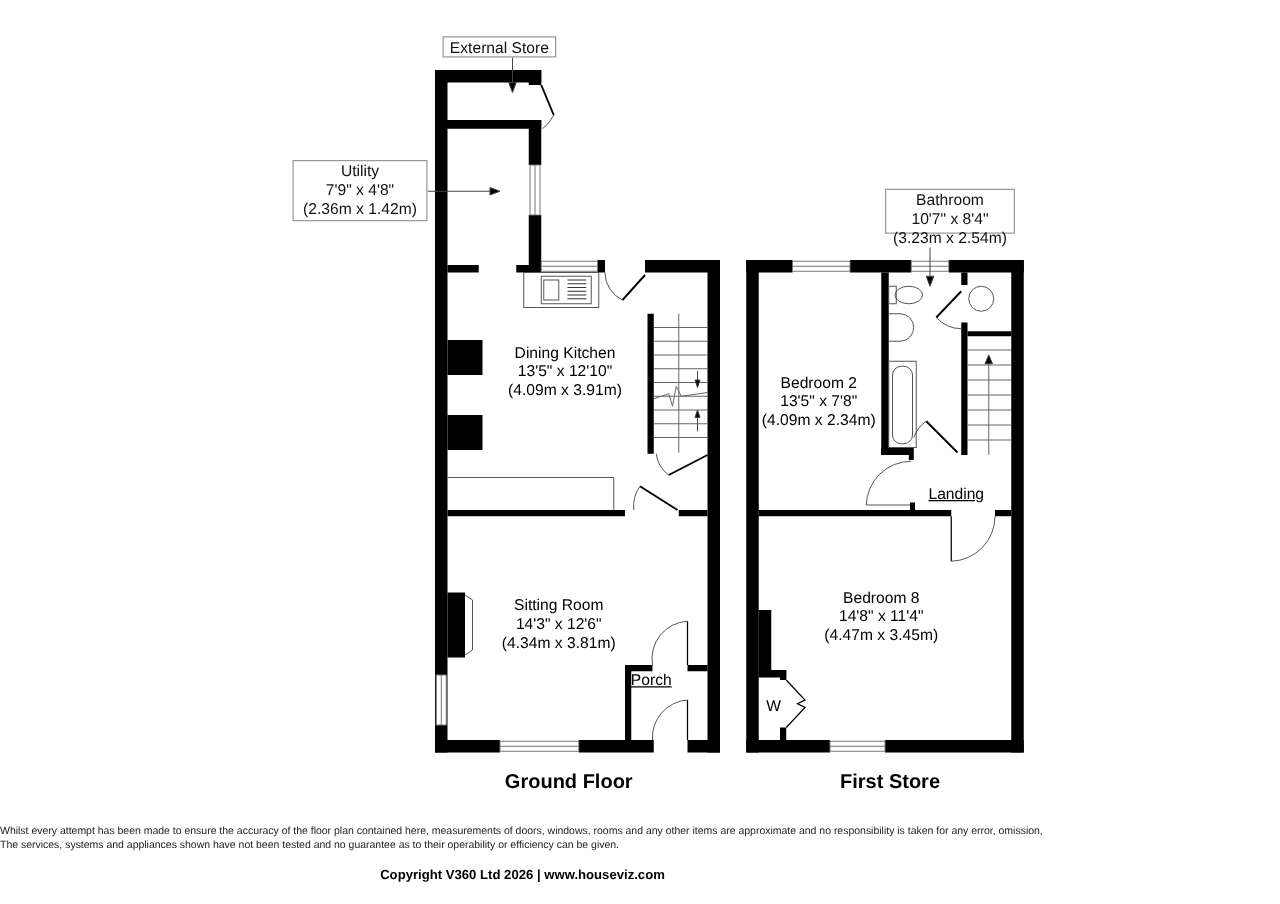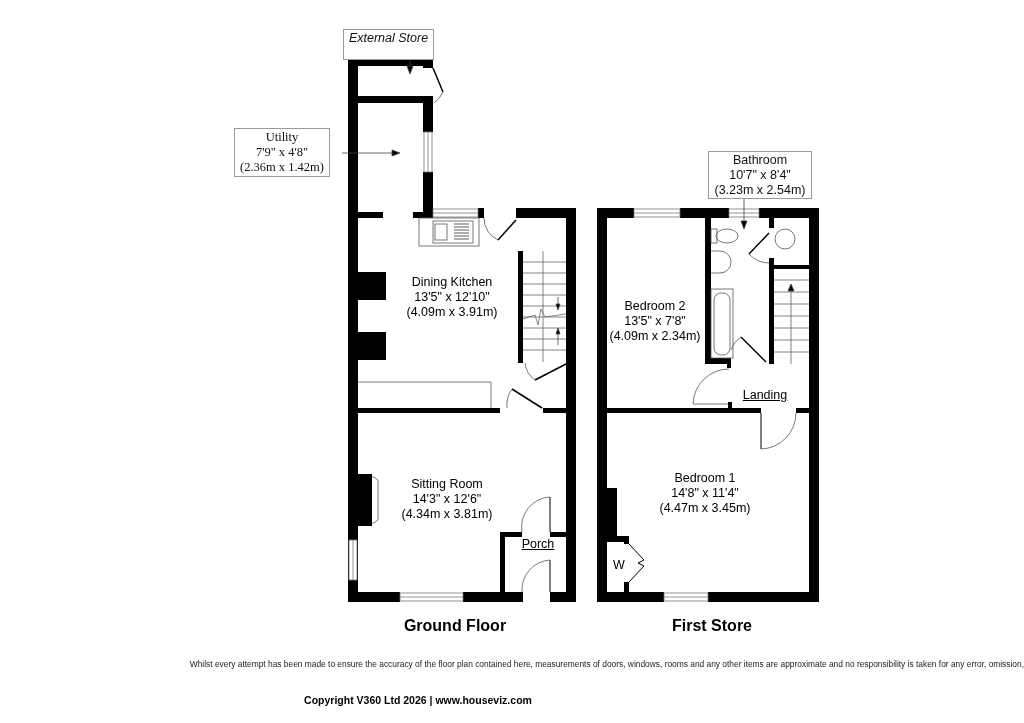--- a/index.html
+++ b/index.html
@@ -6,21 +6,21 @@
   body { width: 1024px; height: 723px; position: relative; overflow: hidden;
          font-family: "Liberation Sans", sans-serif; color: #000; }
   svg.plan { position: absolute; left: 0; top: 0; }
   .lbl { position: absolute; text-align: center; font-size: 12.5px; line-height: 15px;
          color: #000000; white-space: nowrap; transform: translateX(-50%); }
   .callout { position: absolute; border: 1px solid #9a9a9a; background: #fff;
              text-align: center; font-size: 12.5px; line-height: 15px; white-space: nowrap;
              color: #111; padding: 1px 4px; box-sizing: border-box; }
   .floor-title { position: absolute; font-weight: bold; font-size: 16px; white-space: nowrap;
                  transform: translateX(-50%); }
-  .disclaimer { position: absolute; left: 0; width: 1024px; top: 659px; text-align: right;
+  .disclaimer { position: absolute; left: 0; width: 1024px; top: 659px; text-align: left;
                 font-size: 8.4px; line-height: 11.2px; color: #222; }
   .copyright { position: absolute; left: 0; width: 836px; top: 694px; text-align: center;
                font-size: 10.5px; font-weight: bold; }
 </style>
 </head>
 <body>
 
 <svg class="plan" width="1024" height="723" viewBox="0 0 1024 723">
   <g fill="#000">
 
@@ -196,71 +196,72 @@
     <line x1="744" y1="198" x2="744" y2="225"></line>
     <polygon points="741,221 747,221 744,229"></polygon>
     <line x1="558" y1="297" x2="558" y2="308"></line>
     <polygon points="556,304 560,304 558,310"></polygon>
     <polygon points="556,334 560,334 558,328"></polygon>
     <line x1="558" y1="334" x2="558" y2="345"></line>
     <polygon points="788,291 794,291 791,284"></polygon>
   </g>
 </svg>
 
-<div class="callout" style="left:343px; top:29px; width:91px; height:31px; line-height:14px;font-style:italic;">
+<div class="callout" style="left:354px; top:29px; width:91px; height:17px; line-height:14px;">
   <span>External Store</span>
 </div>
 
-<div class="callout" style="left:234px; top:128px; width:96px; height:49px;font-family:Liberation Serif, serif;">
+<div class="callout" style="left:234px; top:128px; width:108px; height:49px;">
   <div>Utility</div>
   <div>7'9" x 4'8"</div>
   <div>(2.36m x 1.42m)</div>
 </div>
 
-<div class="callout" style="left:708px; top:151px; width:104px; height:48px;">
+<div class="callout" style="left:708px; top:151px; width:104px; height:36px;">
   <div>Bathroom</div>
   <div>10'7" x 8'4"</div>
   <div>(3.23m x 2.54m)</div>
 </div>
 
 <div class="lbl" style="left:452px; top:275px;">
   <div>Dining Kitchen</div>
   <div>13'5" x 12'10"</div>
   <div>(4.09m x 3.91m)</div>
 </div>
 
 <div class="lbl" style="left:447px; top:477px;">
   <div>Sitting Room</div>
   <div>14'3" x 12'6"</div>
   <div>(4.34m x 3.81m)</div>
 </div>
 
-<div class="lbl" style="left:538px; top:537px;text-decoration:underline;">
+<div class="lbl" style="left:521px; top:537px;text-decoration:underline;">
   <div>Porch</div>
 </div>
 
 <div class="lbl" style="left:655px; top:275px;margin-top:24px;">
   <div>Bedroom 2</div>
   <div>13'5" x 7'8"</div>
   <div>(4.09m x 2.34m)</div>
 </div>
 
 <div class="lbl" style="left:765px; top:388px;text-decoration:underline;">
   <div>Landing</div>
 </div>
 
 <div class="lbl" style="left:705px; top:471px;">
-  <div>Bedroom 1</div>
+  <div>Bedroom 8</div>
   <div>14'8" x 11'4"</div>
   <div>(4.47m x 3.45m)</div>
 </div>
 
 <div class="lbl" style="left:619px; top:558px;">
   <div>W</div>
 </div>
 
 <div class="floor-title" style="left:455px; top:617px;text-align:center;">Ground Floor</div>
 <div class="floor-title" style="left:712px; top:617px;">First Store</div>
 
 <div class="disclaimer">
   <div>Whilst every attempt has been made to ensure the accuracy of the floor plan contained here, measurements of doors, windows, rooms and any other items are approximate and no responsibility is taken for any error, omission,</div>
+  <div>The services, systems and appliances shown have not been tested and no guarantee as to their operability or efficiency can be given.</div>
 </div>
 <div class="copyright">Copyright V360 Ltd 2026 | www.houseviz.com</div>
 
 </body></html>

